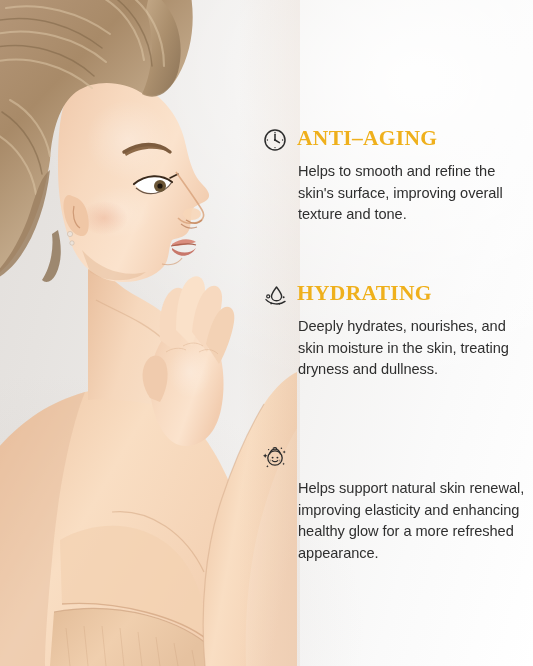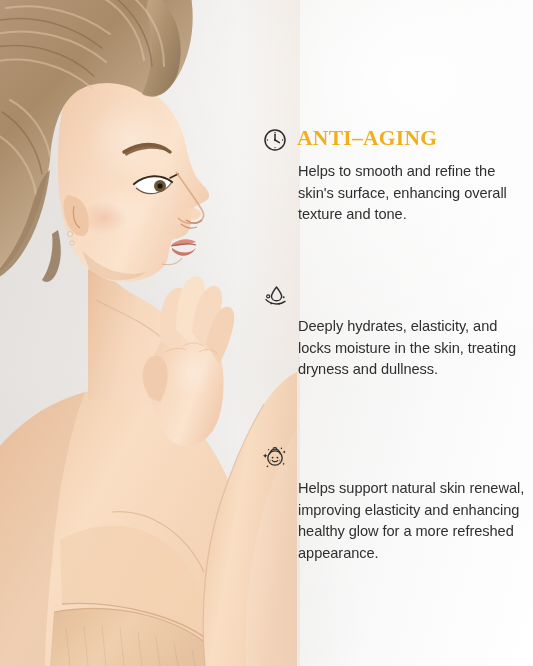--- a/index.html
+++ b/index.html
@@ -308,38 +308,39 @@
             <line x1="13" y1="13" x2="17.4" y2="15.6" stroke="#2c2c2c" stroke-width="1.5" stroke-linecap="round"></line>
             <circle cx="13" cy="13" r="1.1" fill="#2c2c2c"></circle>
             <circle cx="13" cy="5.4" r="0.7" fill="#2c2c2c"></circle>
             <circle cx="20.6" cy="13" r="0.7" fill="#2c2c2c"></circle>
             <circle cx="13" cy="20.6" r="0.7" fill="#2c2c2c"></circle>
             <circle cx="5.4" cy="13" r="0.7" fill="#2c2c2c"></circle>
           </svg>
         </span>
         <span class="feature-title">ANTI–AGING</span>
       </div>
-      <p class="feature-body">Helps to smooth and refine the skin's surface, enhancing overall texture and tone.</p>
+      <p class="feature-body">Helps to smooth and refine the skin's surface, improving overall texture and tone.</p>
     </div>
 
     <div class="feature feature-2">
       <div class="feature-head">
         <span class="feature-icon">
           <svg width="26" height="26" viewBox="0 0 26 26" xmlns="http://www.w3.org/2000/svg">
             <path d="M 14.5 5 C 17.6 9.2 19.6 11.8 19.6 14.2 C 19.6 16.9 17.3 18.8 14.5 18.8
                      C 11.7 18.8 9.5 16.9 9.5 14.2 C 9.5 11.8 11.4 9.2 14.5 5 Z" fill="none" stroke="#2c2c2c" stroke-width="1.4" stroke-linejoin="round"></path>
             <path d="M 4 17.6 C 8.5 22.6 18 23.4 23 19.4" fill="none" stroke="#2c2c2c" stroke-width="1.4" stroke-linecap="round"></path>
             <circle cx="6.2" cy="14.4" r="1.5" fill="none" stroke="#2c2c2c" stroke-width="1.2"></circle>
             <circle cx="21.6" cy="15.2" r="1" fill="#2c2c2c"></circle>
             <circle cx="9.2" cy="21.4" r="0.9" fill="#2c2c2c"></circle>
             <circle cx="17.4" cy="22" r="0.8" fill="#2c2c2c"></circle>
           </svg>
         </span>
+        <span class="feature-title">HYDRATING</span>
       </div>
-      <p class="feature-body">Deeply hydrates, elasticity, and locks moisture in the skin, treating dryness and dullness.</p>
+      <p class="feature-body">Deeply hydrates, nourishes, and skin moisture in the skin, treating dryness and dullness.</p>
     </div>
 
     <div class="feature feature-3">
       <div class="feature-head">
         <span class="feature-icon">
           <svg width="26" height="26" viewBox="0 0 26 26" xmlns="http://www.w3.org/2000/svg">
             <circle cx="13" cy="14" r="7.2" fill="none" stroke="#2c2c2c" stroke-width="1.3"></circle>
             <path d="M 7.6 10 C 8.6 6.6 11 5.2 13 5.2 C 15 5.2 17.4 6.6 18.4 10" fill="none" stroke="#2c2c2c" stroke-width="1.3" stroke-linecap="round"></path>
             <path d="M 11.2 4.2 C 12.4 3.2 13.8 3.3 14.6 4.4" fill="none" stroke="#2c2c2c" stroke-width="1.2" stroke-linecap="round"></path>
             <circle cx="10.6" cy="13.6" r="0.95" fill="#2c2c2c"></circle>

